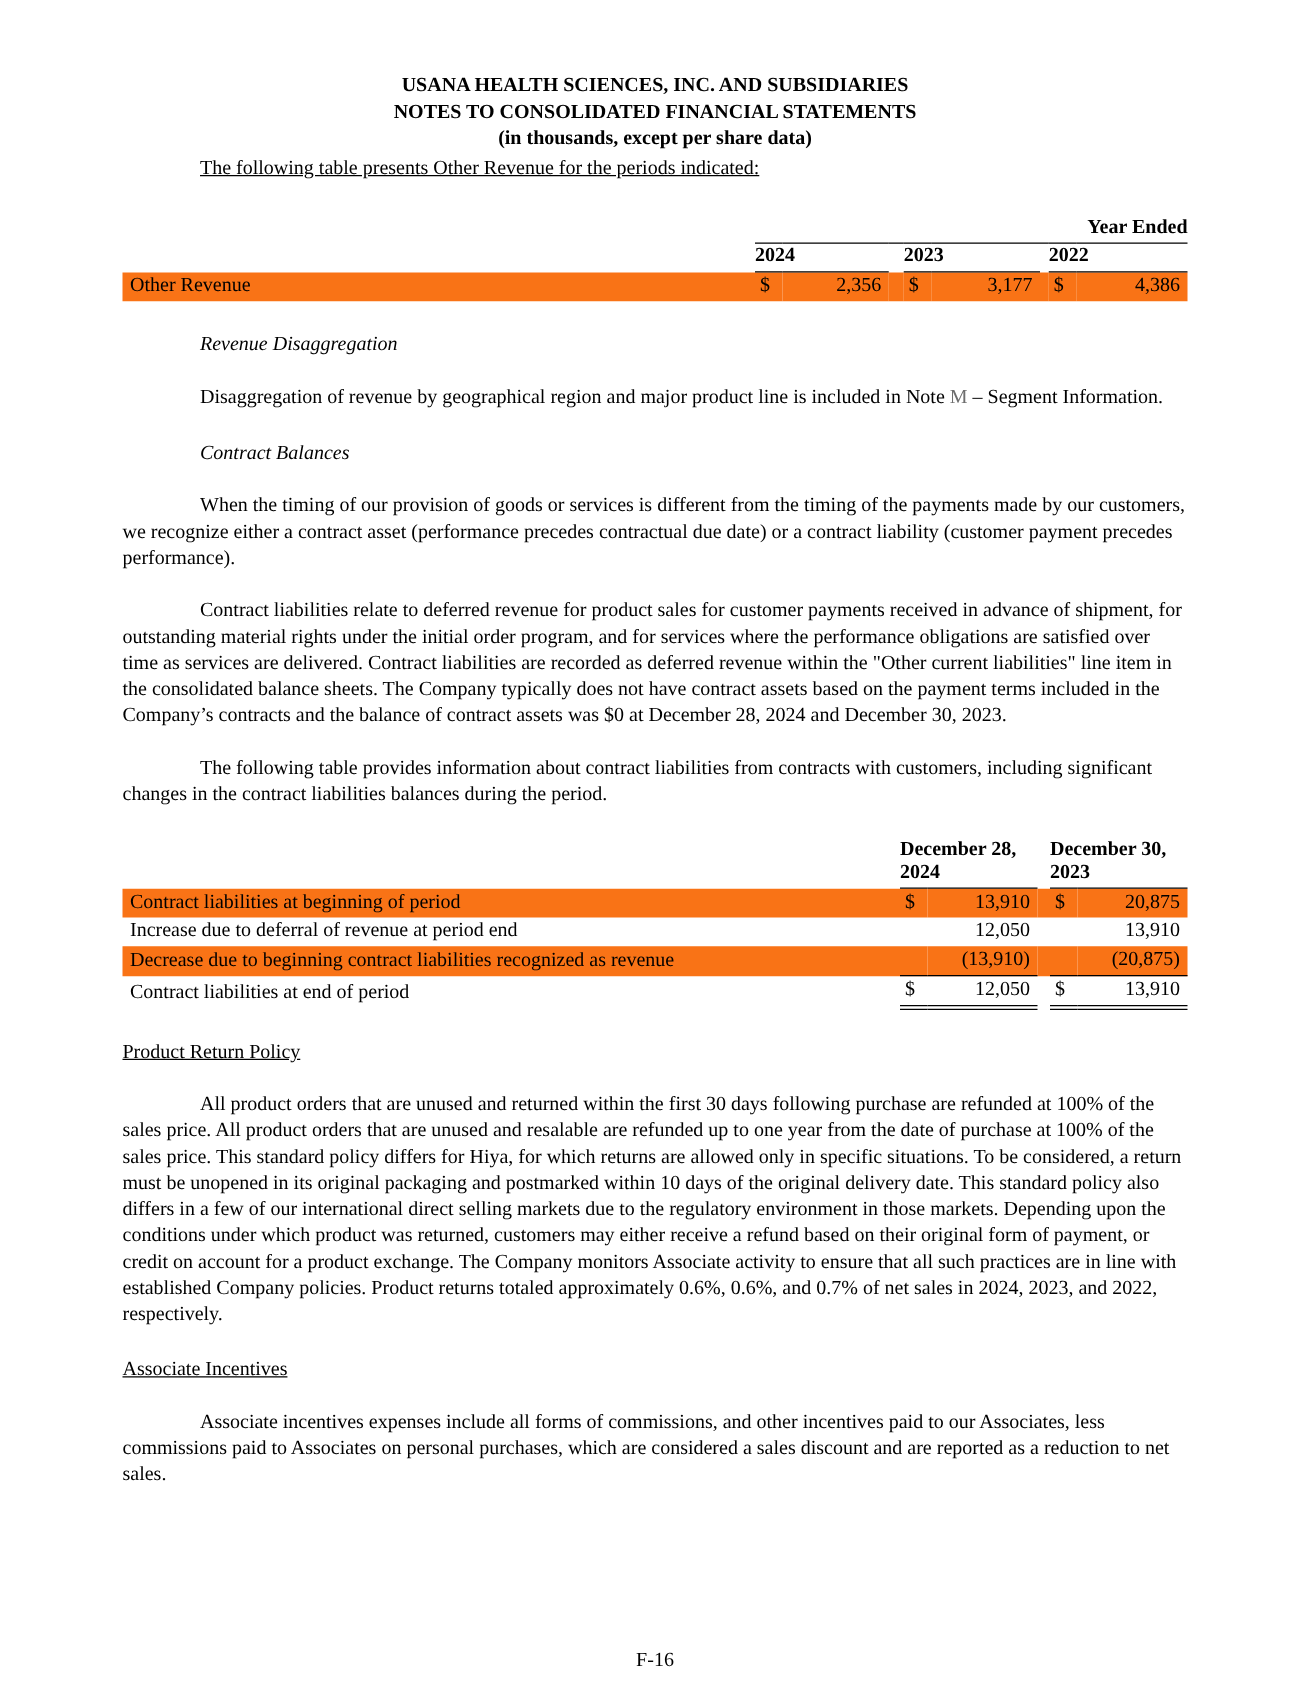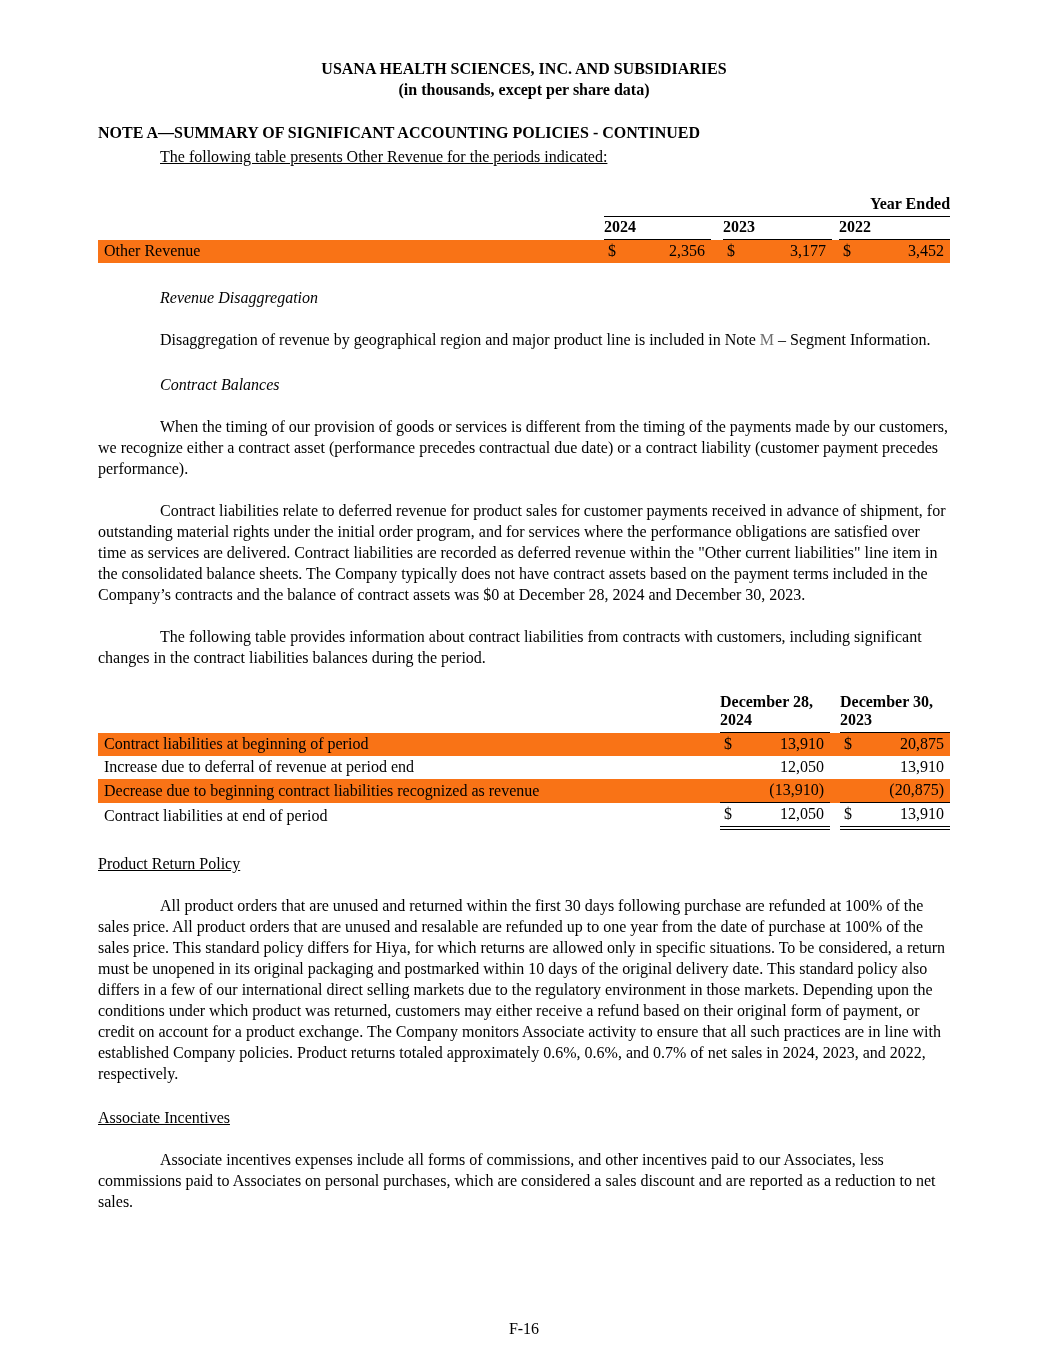--- a/index.html
+++ b/index.html
@@ -41,24 +41,24 @@
   }
   .note-ref { color:#6e6e6e; }
 </style>
 </head>
 <body>
 
 <div class="page">
 
   <div class="doc-header">
     <div>USANA HEALTH SCIENCES, INC. AND SUBSIDIARIES</div>
+    <div>NOTES TO CONSOLIDATED FINANCIAL STATEMENTS</div>
     <div>(in thousands, except per share data)</div>
   </div>
 
-  <div class="note-heading">NOTE A—SUMMARY OF SIGNIFICANT ACCOUNTING POLICIES - CONTINUED</div>
   <div class="intro">The following table presents Other Revenue for the periods indicated:</div>
 
   <table class="t1">
     <colgroup>
       <col style="width:506px">
         <col style="width:22px">
         <col style="width:85px">
         <col style="width:12px">
       <col style="width:22px">
         <col style="width:87px">
@@ -81,21 +81,21 @@
     </tr>
     <tr class="shaded">
       <td class="lbl">Other Revenue</td>
       <td class="cur">$</td>
       <td class="val">2,356</td>
       <td></td>
       <td class="cur">$</td>
       <td class="val">3,177</td>
       <td></td>
       <td class="cur">$</td>
-      <td class="val">3,452</td>
+      <td class="val">4,386</td>
     </tr>
   </tbody>
     </table>
 
   <div class="italic-heading">Revenue Disaggregation</div>
   <p class="body-para"><span>Disaggregation of revenue by geographical region and major product line is included in Note </span><span class="note-ref">M</span><span> – Segment Information.</span></p>
 
   <div class="italic-heading">Contract Balances</div>
   <p class="body-para">When the timing of our provision of goods or services is different from the timing of the payments made by our customers, we recognize either a contract asset (performance precedes contractual due date) or a contract liability (customer payment precedes performance).</p>
   <p class="body-para">Contract liabilities relate to deferred revenue for product sales for customer payments received in advance of shipment, for outstanding material rights under the initial order program, and for services where the performance obligations are satisfied over time as services are delivered. Contract liabilities are recorded as deferred revenue within the "Other current liabilities" line item in the consolidated balance sheets. The Company typically does not have contract assets based on the payment terms included in the Company’s contracts and the balance of contract assets was $0 at December 28, 2024 and December 30, 2023.</p>

